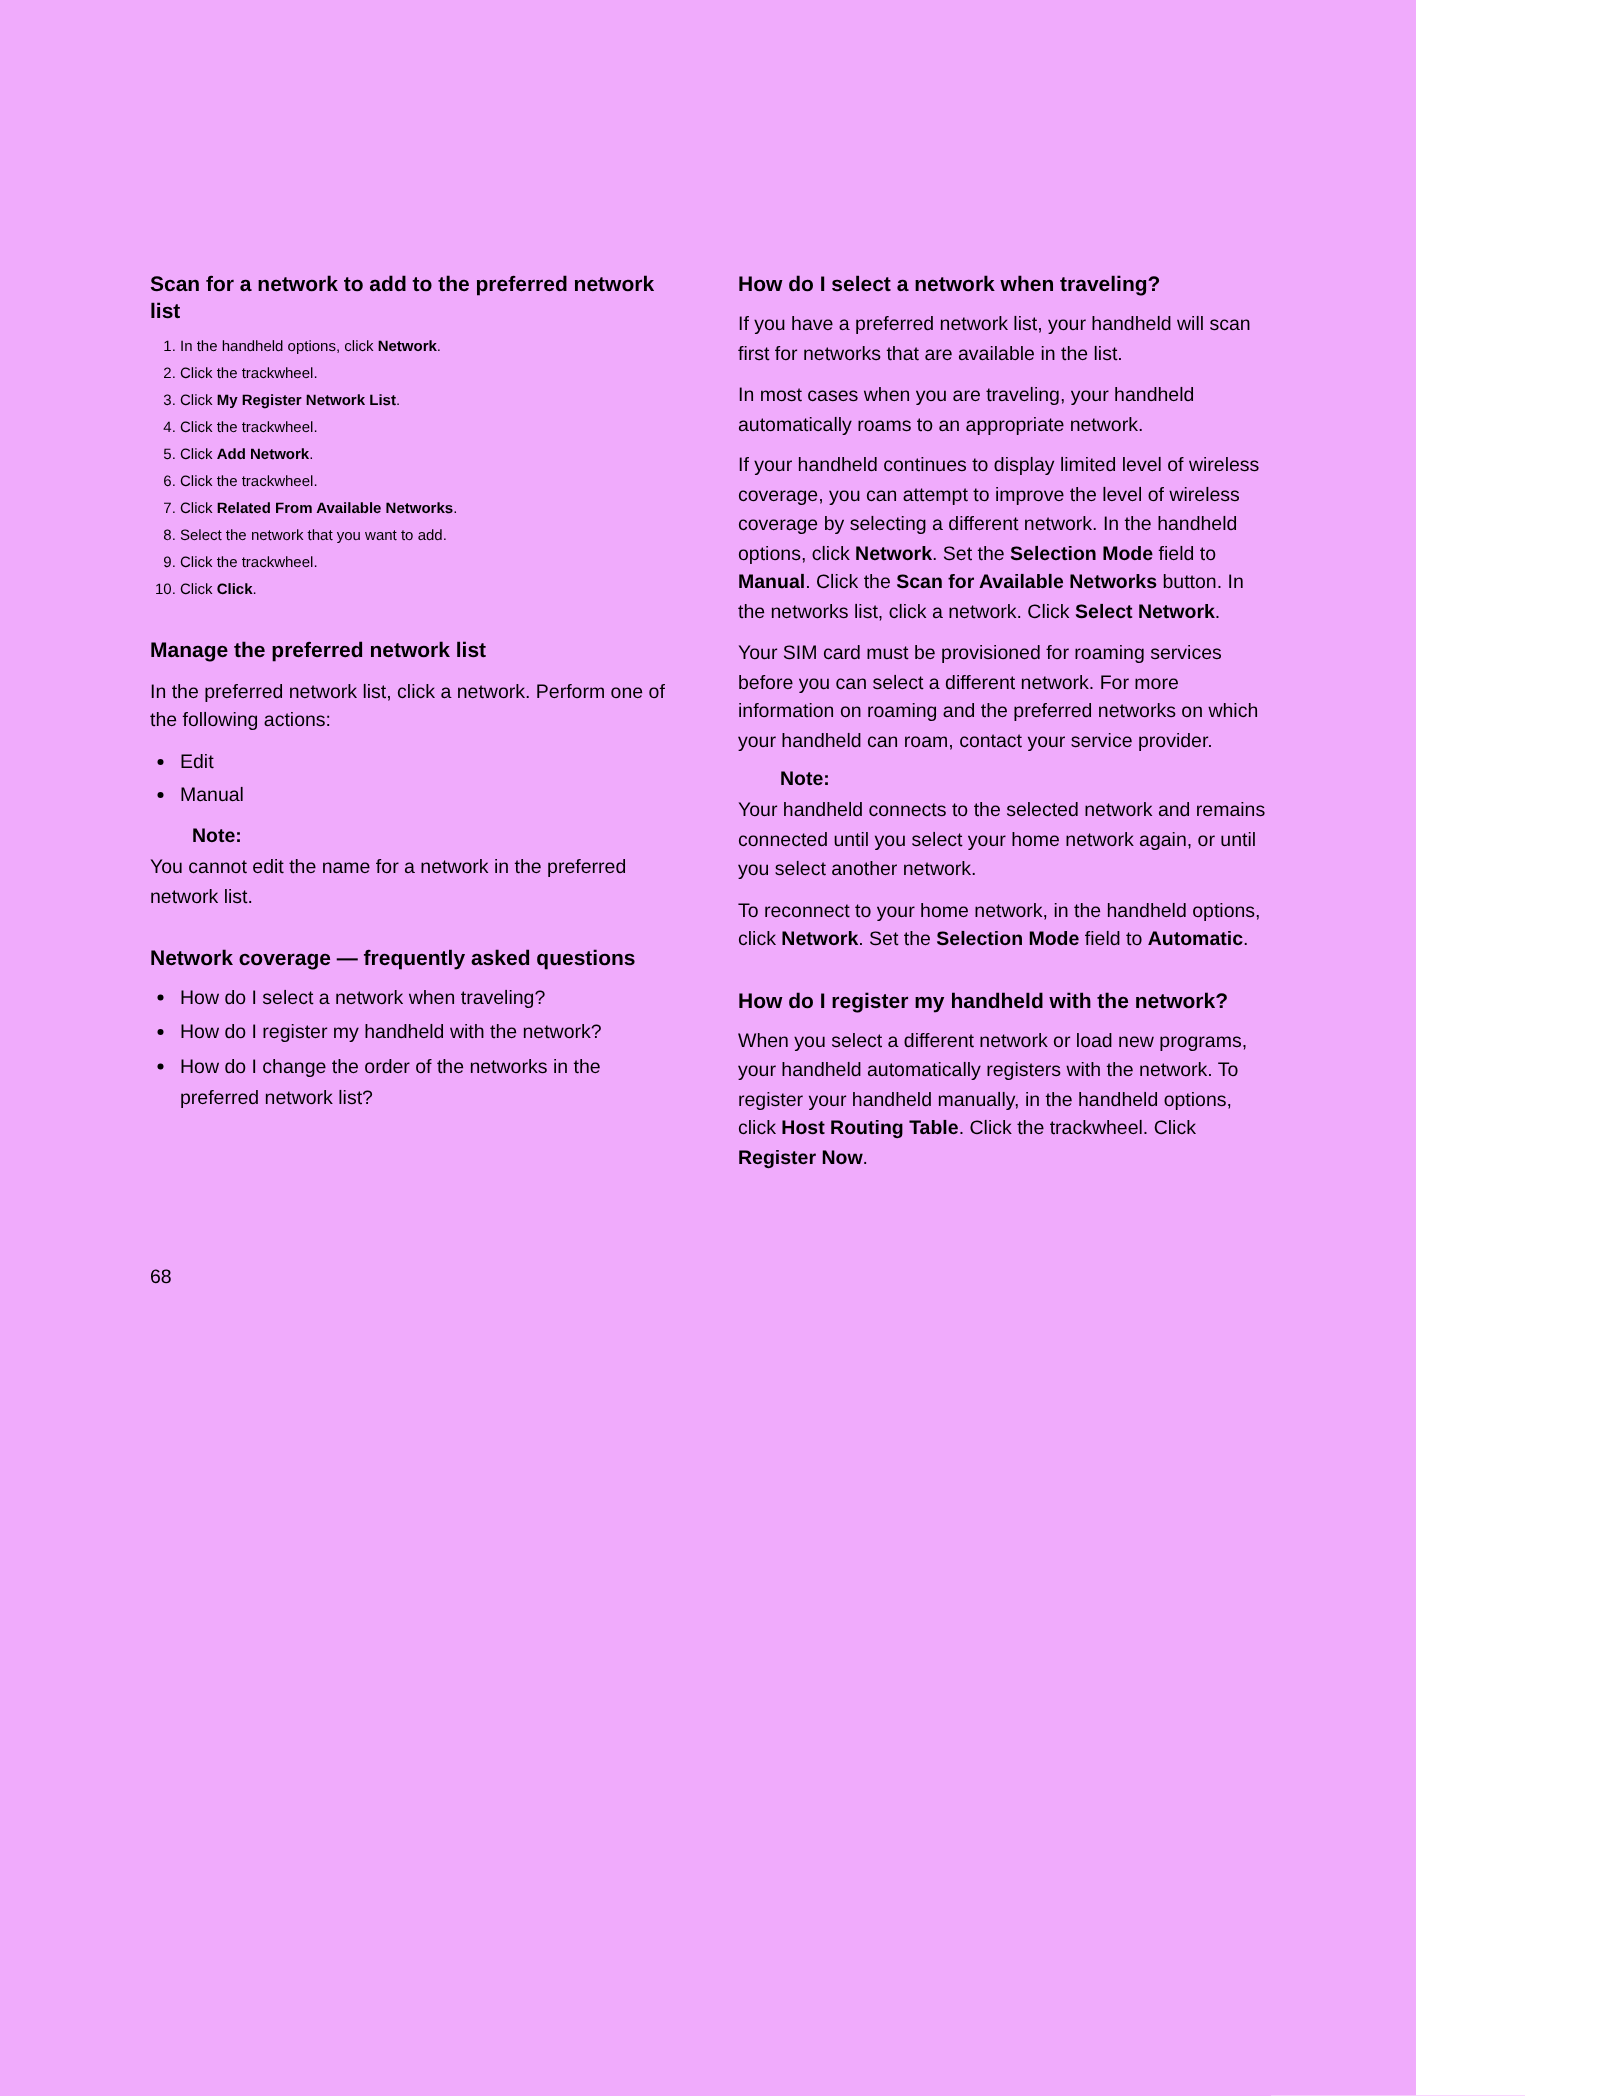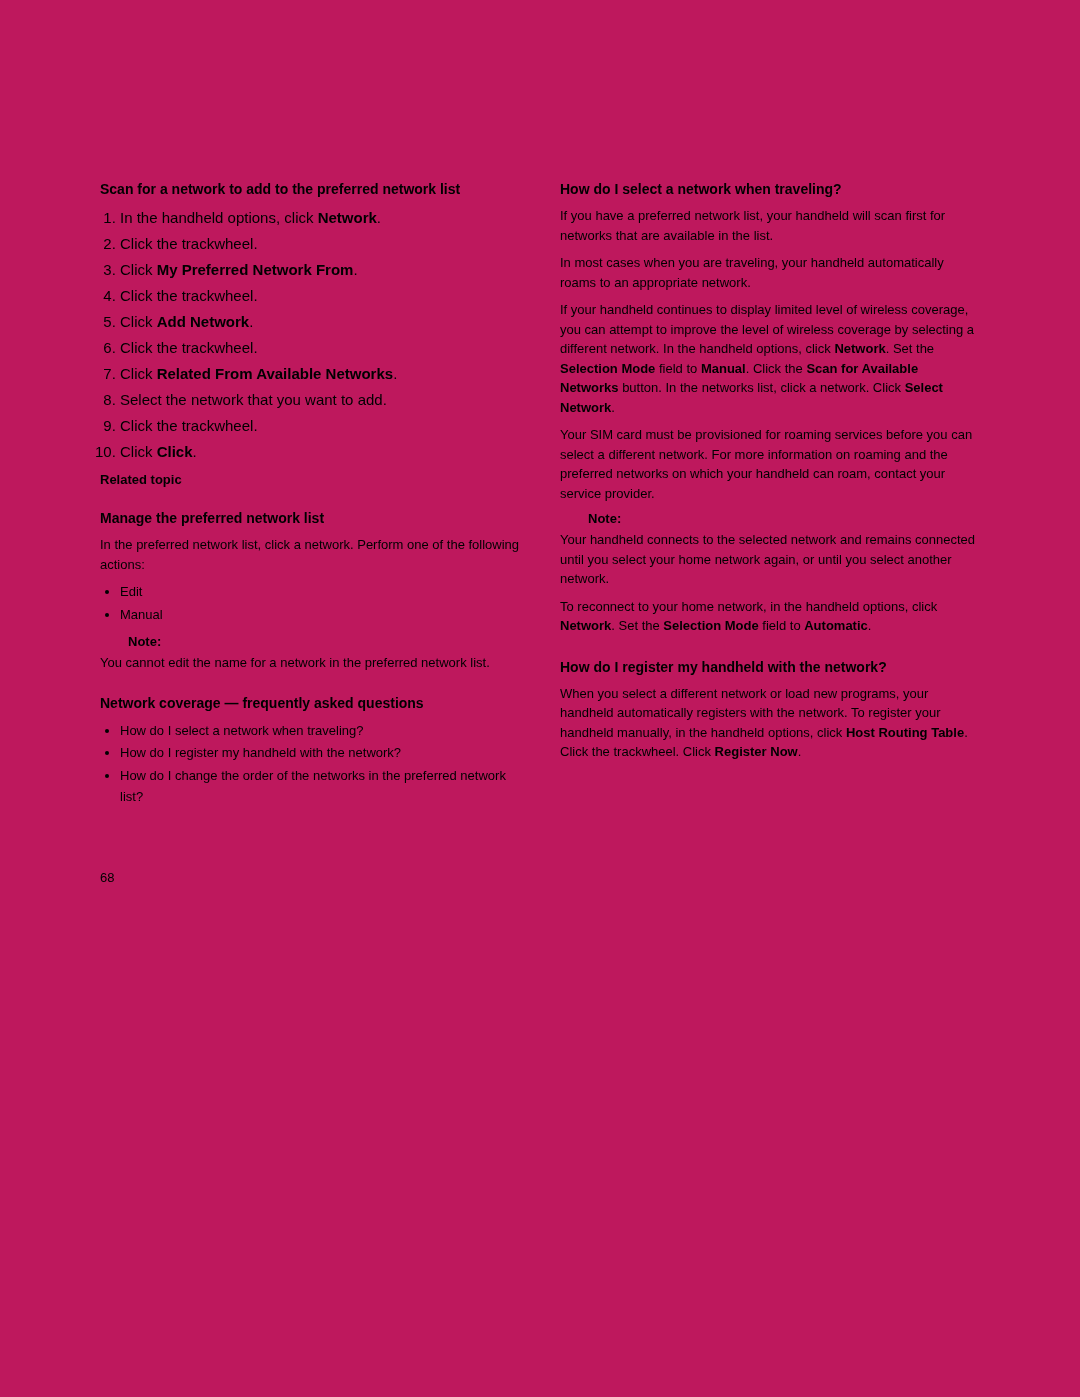--- a/index.html
+++ b/index.html
@@ -11,23 +11,23 @@
     body {
       background: #ffffff;
       font-family: Arial, Helvetica, sans-serif;
       font-size: 13px;
       color: #000000;
       width: 1080px;
       min-height: 1397px;
     }
 
     .page {
-      width: 1080px;
+      width: 944px;
       min-height: 1397px;
-      background: #be185d;
+      background: #f0abfc;
       padding: 180px 100px 100px 100px;
     }
 
     .two-column {
       display: flex;
       gap: 40px;
     }
 
     .column-left {
       flex: 1;
@@ -53,21 +53,21 @@
       line-height: 1.5;
       margin-bottom: 8px;
     }
 
     ol {
       margin-left: 20px;
       margin-bottom: 8px;
     }
 
     ol li {
-      font-size: 15px;
+      font-size: 10px;
       line-height: 1.6;
       margin-bottom: 2px;
     }
 
     ul {
       margin-left: 20px;
       margin-bottom: 8px;
       list-style-type: disc;
     }
 
@@ -105,31 +105,30 @@
 <div class="page">
   <div class="two-column">
 
     <div class="column-left">
 
       <div class="section">
         <h2>Scan for a network to add to the preferred network list</h2>
         <ol>
           <li>In the handheld options, click <span class="bold">Network</span>.</li>
           <li>Click the trackwheel.</li>
-          <li>Click <span class="bold">My Preferred Network From</span>.</li>
+          <li>Click <span class="bold">My Register Network List</span>.</li>
           <li>Click the trackwheel.</li>
           <li>Click <span class="bold">Add Network</span>.</li>
           <li>Click the trackwheel.</li>
           <li>Click <span class="bold">Related From Available Networks</span>.</li>
           <li>Select the network that you want to add.</li>
           <li>Click the trackwheel.</li>
           <li>Click <span class="bold">Click</span>.</li>
         </ol>
         <div>
-          <div class="related-topic-heading">Related topic</div>
         </div>
       </div>
 
       <div class="section">
         <h2>Manage the preferred network list</h2>
         <p>In the preferred network list, click a network. Perform one of the following actions:</p>
         <ul>
           <li>Edit</li>
           <li>Manual</li>
         </ul>

